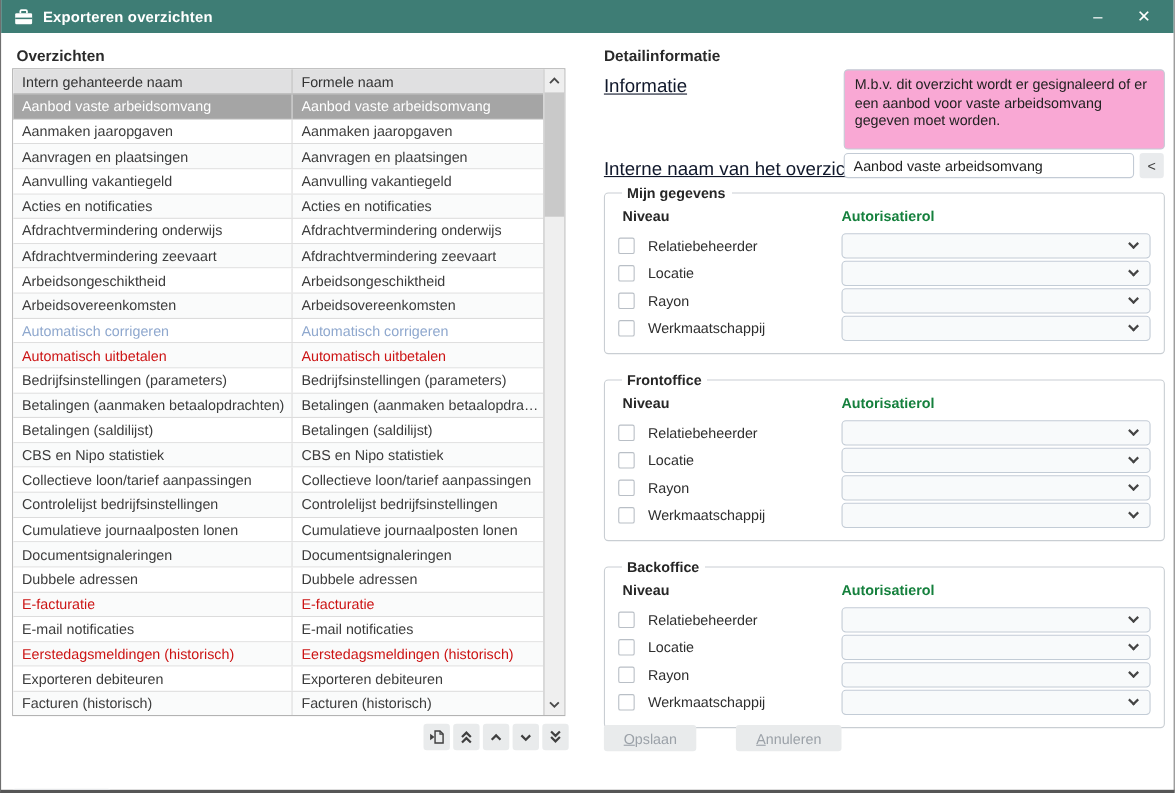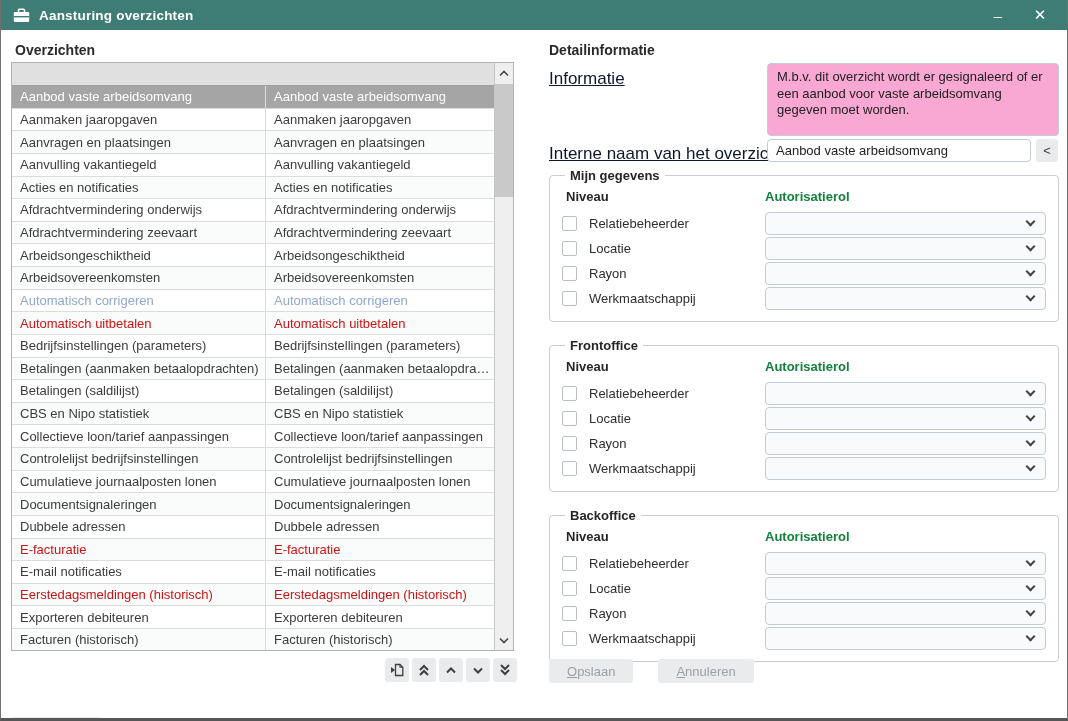--- a/index.html
+++ b/index.html
@@ -83,52 +83,54 @@
   .dropdown {
     flex:1; height:23px; background:#f8fafb; border:1px solid #c3ccd6; border-radius:4px;
     display:flex; align-items:center; justify-content:flex-end; padding-right:11px;
   }
   .chev { width:7px; height:7px; border-right:2px solid #444; border-bottom:2px solid #444;
           transform:rotate(45deg); margin-top:-4px; }
   
   .toolbar { position:absolute; left:384px; top:658px; display:flex; gap:3px; }
   .tool-btn { width:24px; height:24px; background:#e9ebec; border:none; border-radius:3px;
               display:flex; align-items:center; justify-content:center; color:#3f3f3f; padding:0; }
-  .btn-row { position:absolute; left:548px; top:659px; display:flex; gap:25px; }
+  .btn-row { position:absolute; left:548px; top:659px; display:flex; gap:36px; }
   .flat-btn { height:24px; padding:0 18px; background:#e9ebec; border:none; border-radius:3px;
               font-size:13px; color:#9ba1a8; font-family:"Liberation Sans", sans-serif; }
   .ok-btn { position:absolute; left:10px; top:717px; width:90px; height:25px;
             background:#e7e9eb; border:none; border-radius:3px; font-size:13px; color:#203050;
             font-family:"Liberation Sans", sans-serif; }
 </style>
 </head>
 <body>
 
 <div class="win">
 
   <div class="titlebar">
     <svg class="app-icon" viewBox="0 0 17 15">
       <path d="M5.5 4 V2.2 a1 1 0 0 1 1-1 h4 a1 1 0 0 1 1 1 V4" fill="none" stroke="#ffffff" stroke-width="1.6"></path>
       <rect x="0.8" y="4" width="15.4" height="10" rx="1.2" fill="#ffffff"></rect>
       <rect x="0.8" y="8" width="15.4" height="1.4" fill="#3E7D75"></rect>
     </svg>
-    <div class="title">Aansturing overzichten</div>
+    <div class="title">Exporteren overzichten</div>
     <div class="tb-btn">
       <span>–</span>
     </div>
     <div class="tb-btn">
       <span>✕</span>
     </div>
   </div>
 
   <div class="section-label lbl-overzichten">Overzichten</div>
 
   <div class="tablebox">
     <div class="tcols">
       <div class="thead">
+        <div class="thcell c1">Intern gehanteerde naam</div>
+        <div class="thcell c2">Formele naam</div>
       </div>
       <div class="tbody">
           <div class="trow selected">
             <div class="tcell c1">
               <span>Aanbod vaste arbeidsomvang</span>
             </div>
             <div class="tcell c2">
               <span>Aanbod vaste arbeidsomvang</span>
             </div>
           </div>

